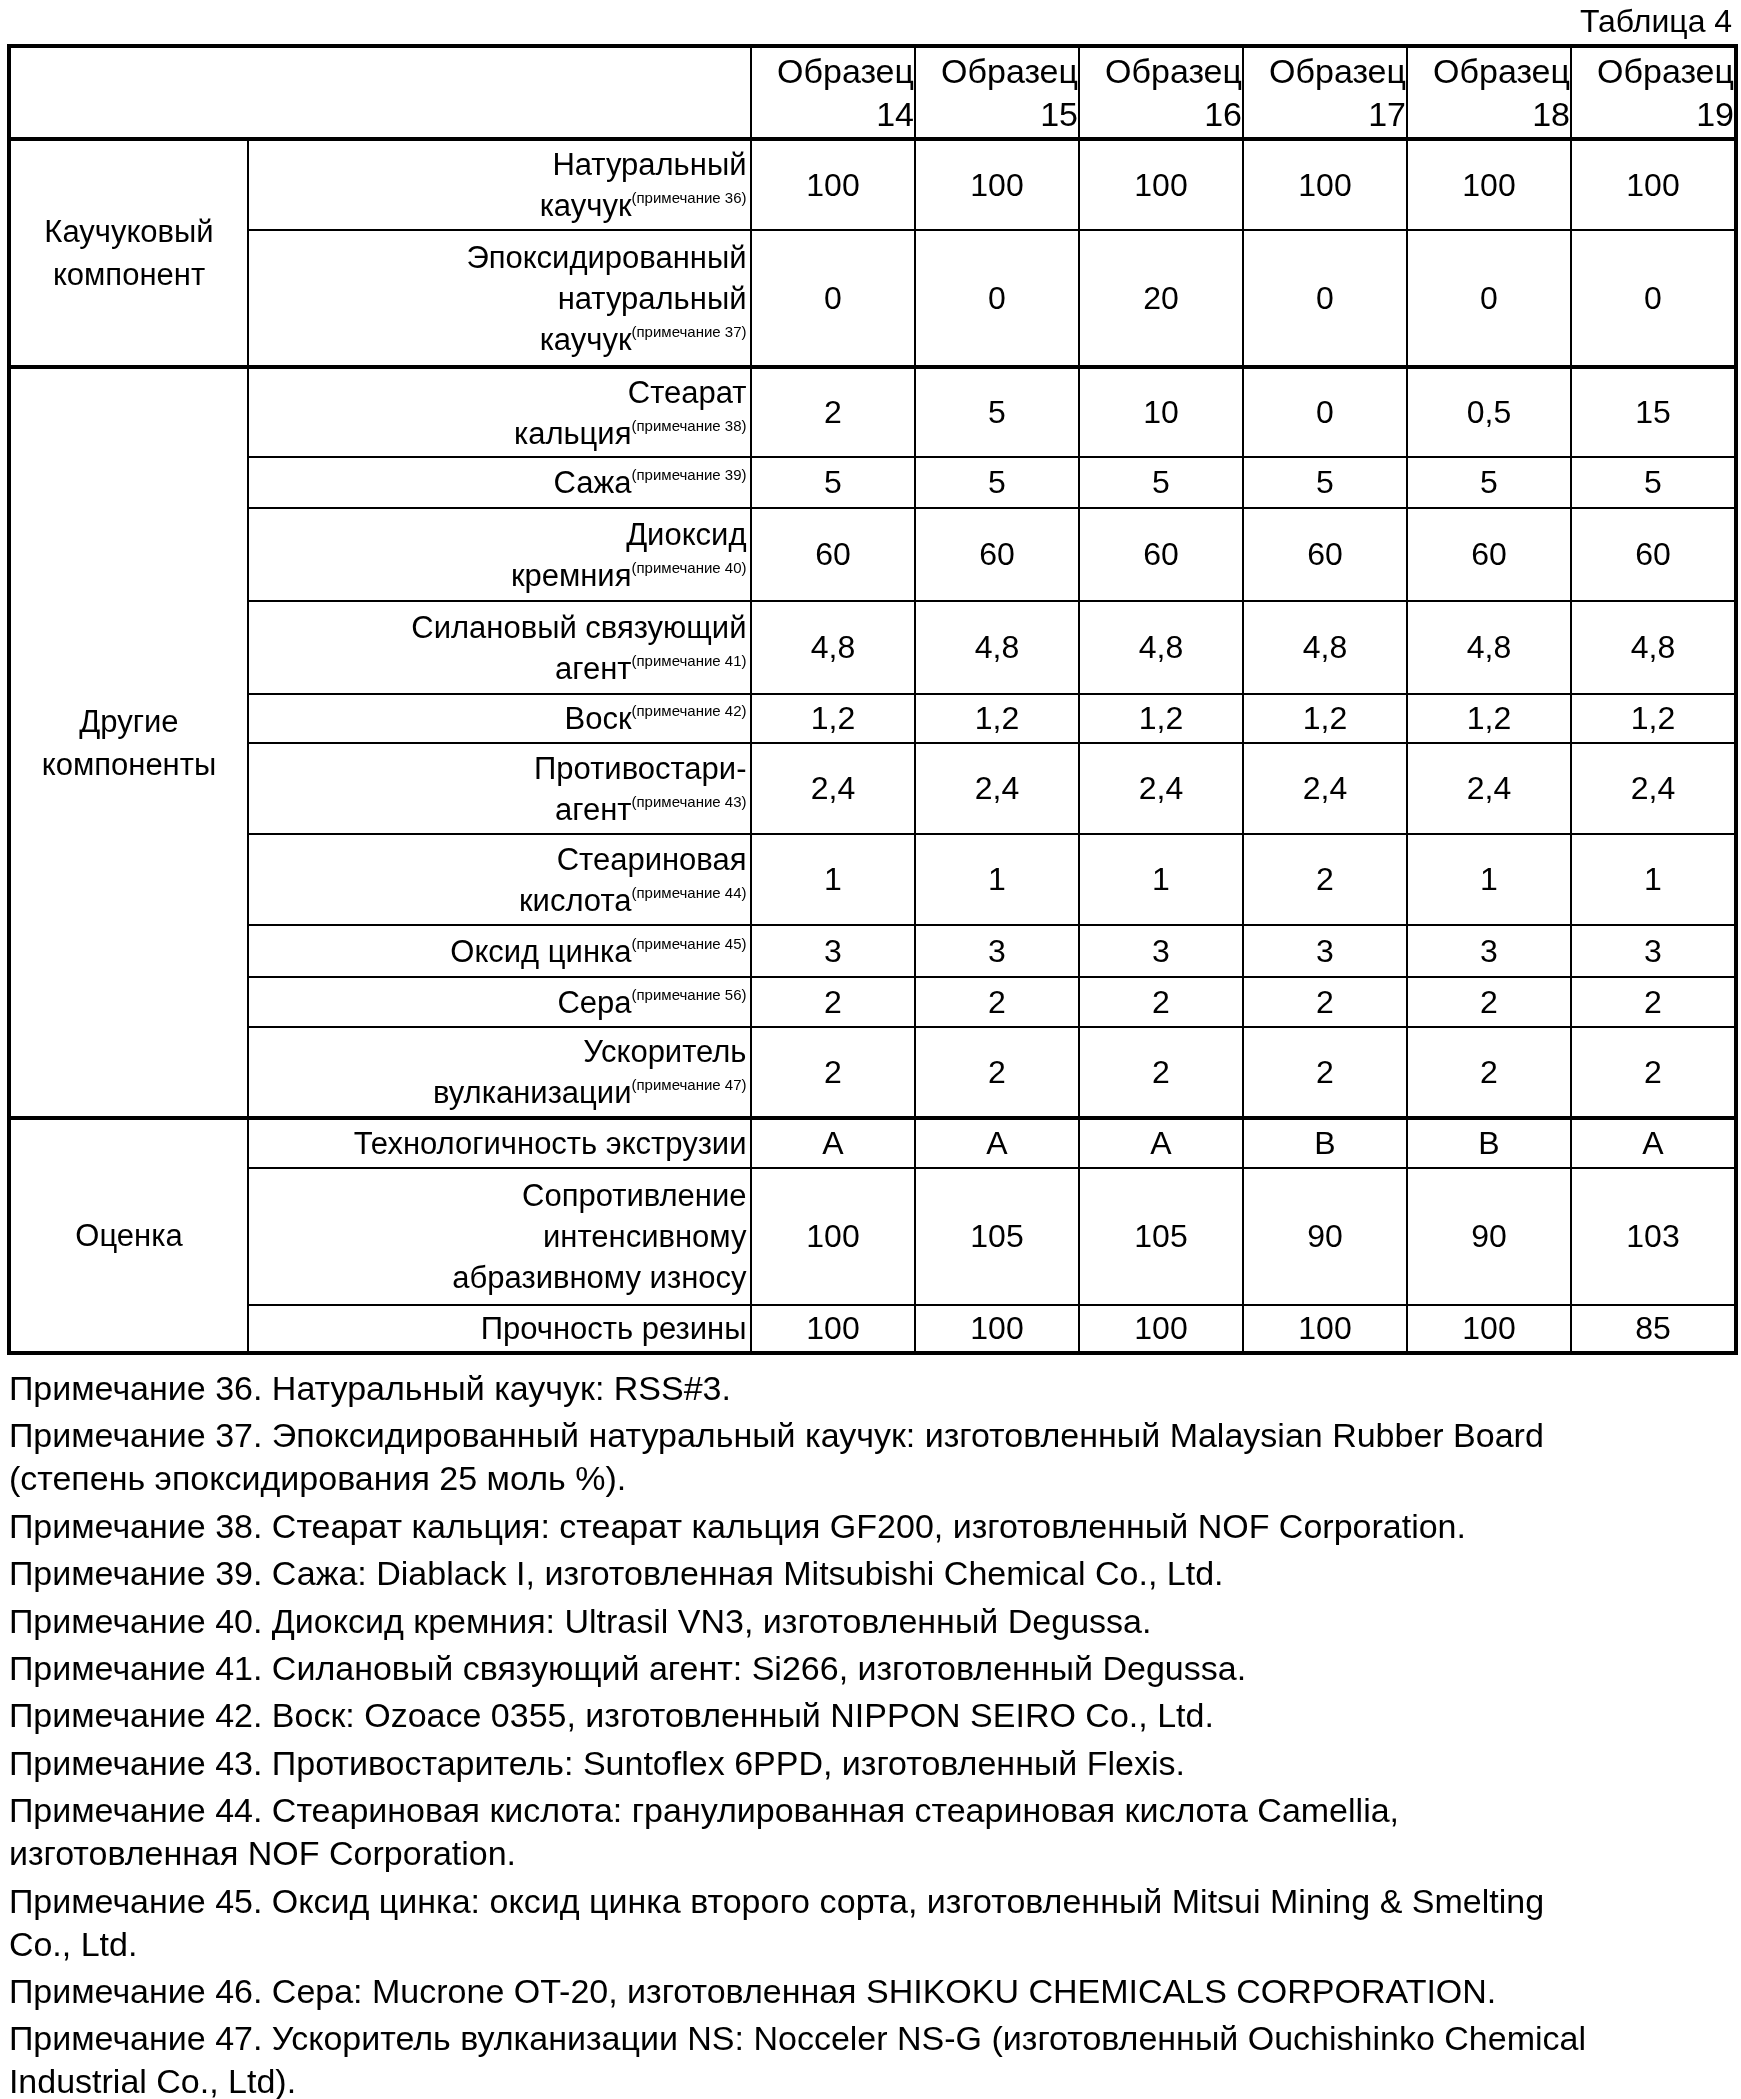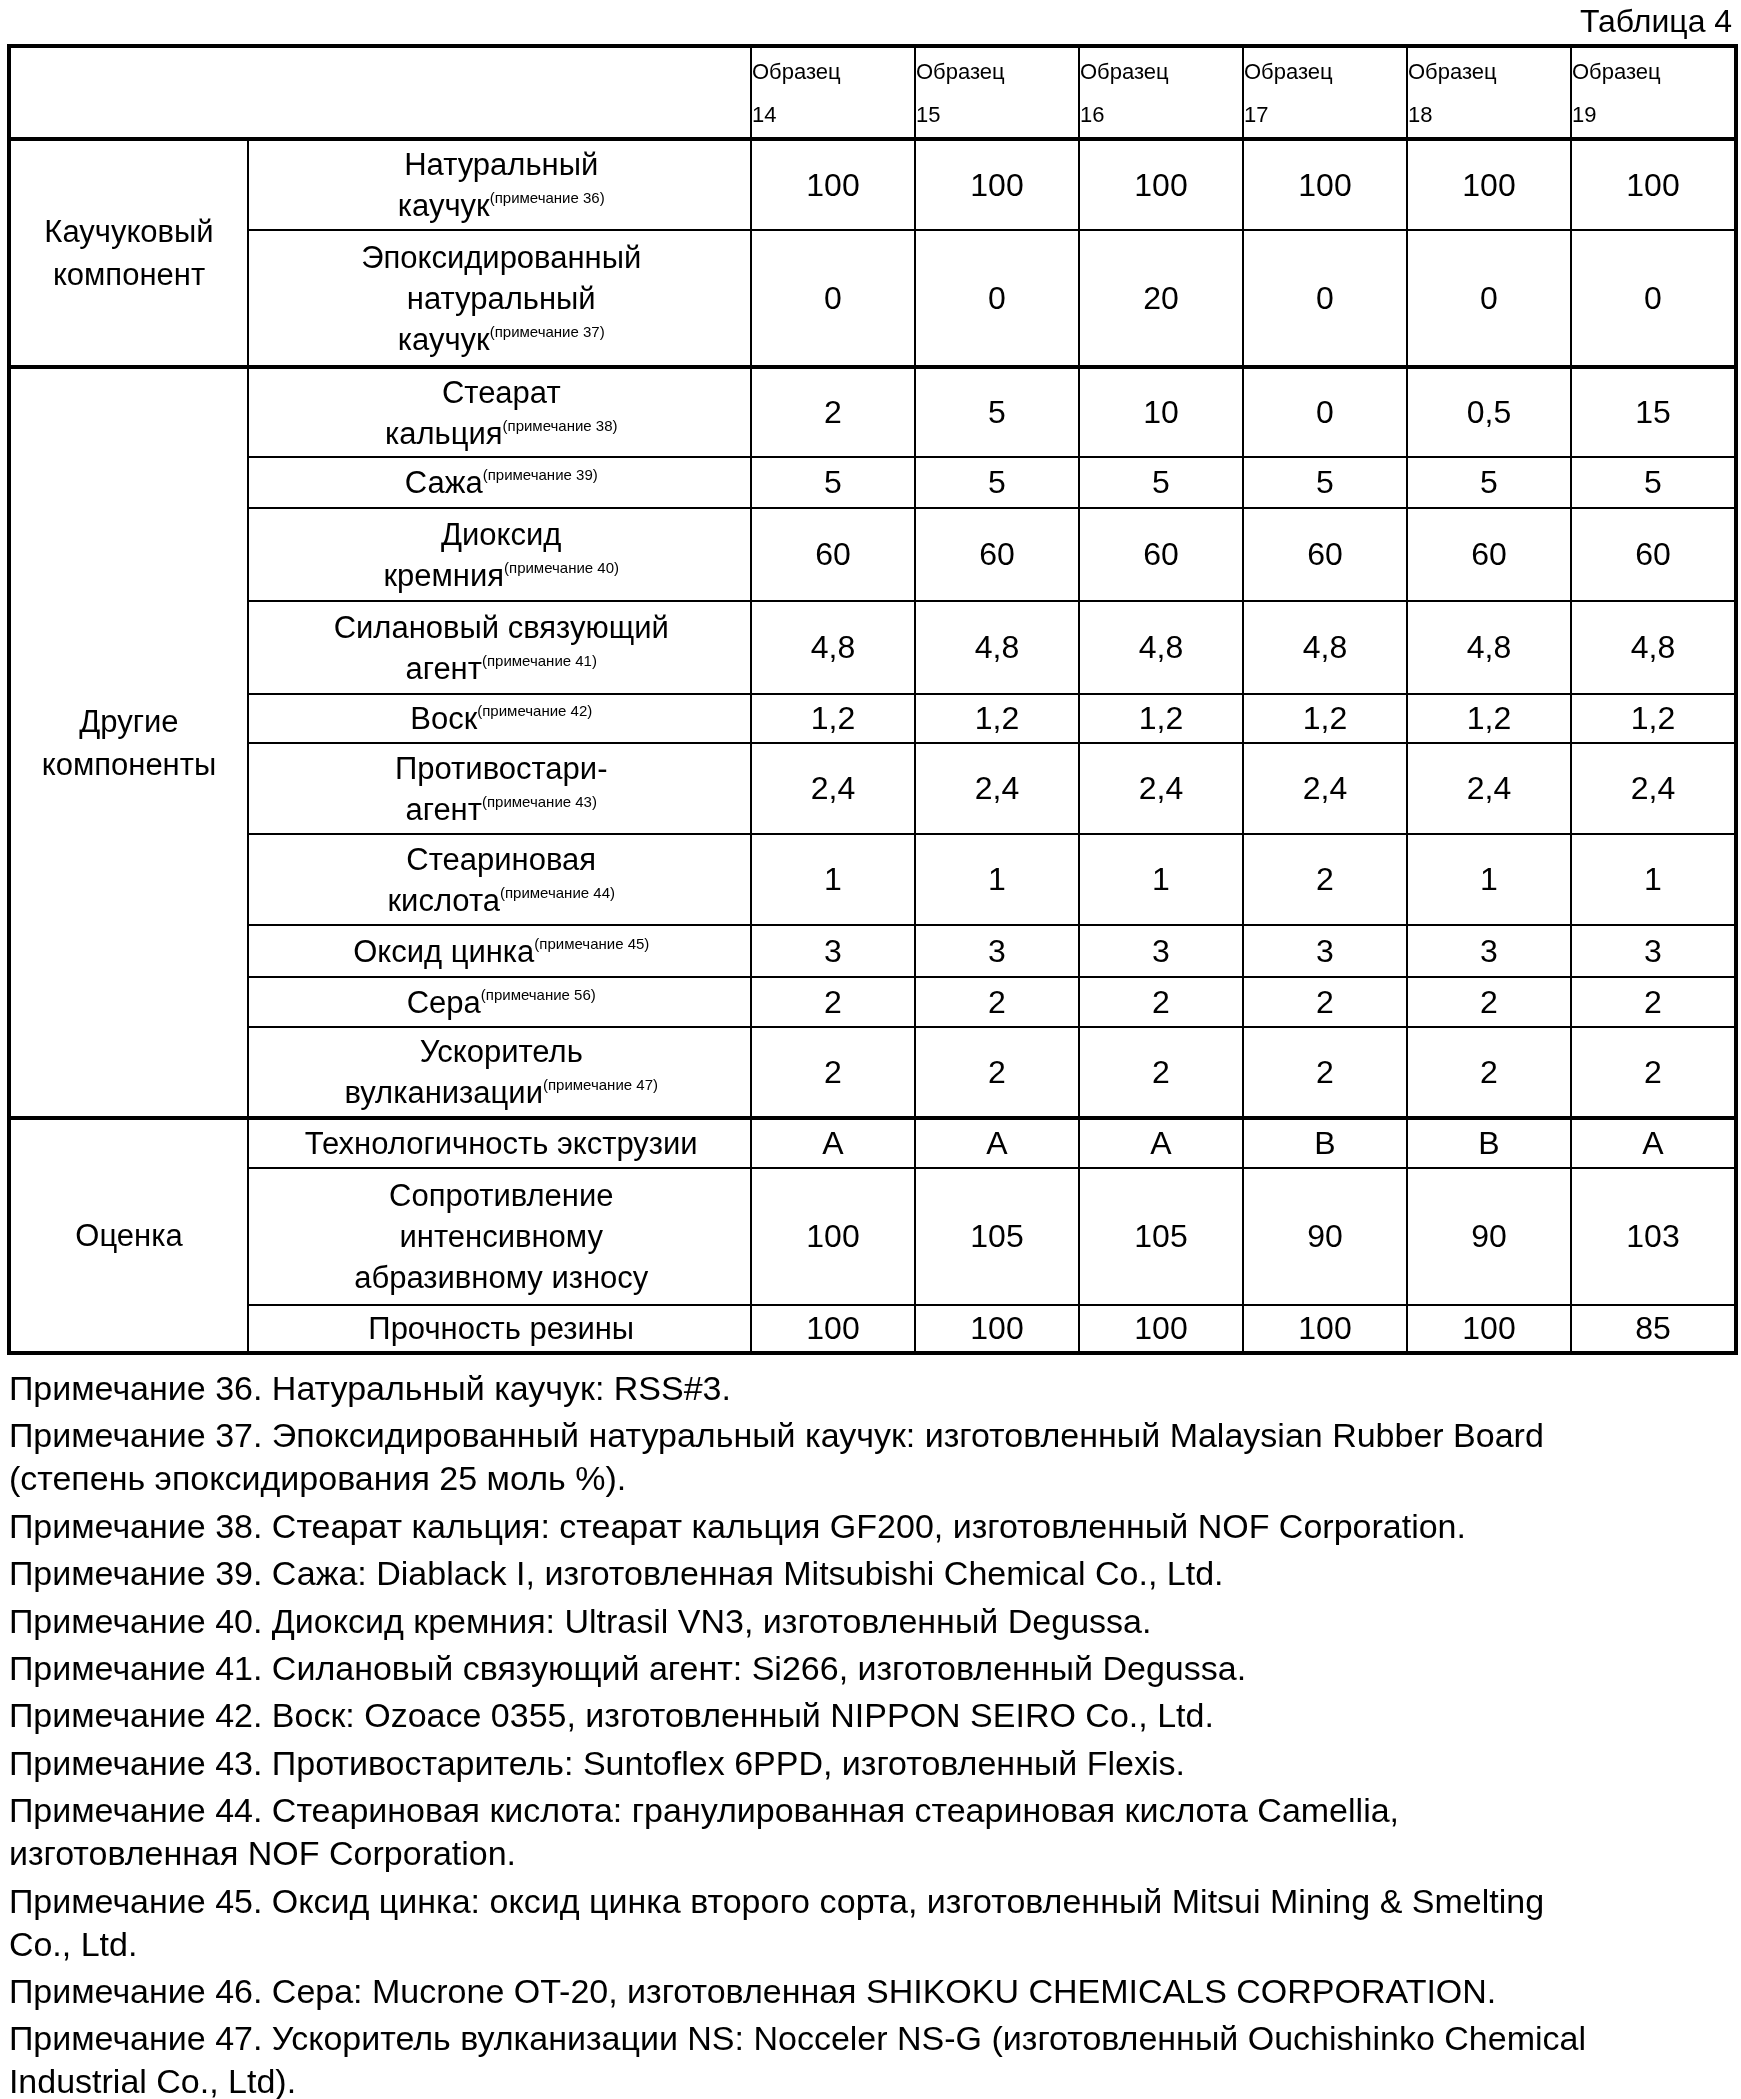--- a/index.html
+++ b/index.html
@@ -36,38 +36,38 @@
   .tbl th, .tbl td {
     border: 2.7px solid #000000;
     padding: 0;
     color: #000000;
     background: #ffffff;
     overflow: hidden;
   }
   .tbl thead th {
     border-bottom: 4.4px solid #000000;
     font-weight: normal;
-    font-size: 22px;
+    font-size: 34px;
     line-height: 43px;
-    text-align: left;
+    text-align: right;
     vertical-align: middle;
   }
   .tbl tr.gstart td {
     border-top: 4.4px solid #000000;
   }
   td.group {
     font-size: 31px;
     line-height: 43px;
     text-align: center;
     vertical-align: middle;
   }
   td.name {
     font-size: 31px;
     line-height: 41px;
-    text-align: center;
+    text-align: right;
     vertical-align: middle;
     padding: 1.8px 3.5px 1.8px 7px;
   }
   td.val {
     font-size: 32px;
     text-align: center;
     vertical-align: middle;
   }
   .sup {
     font-size: 15px;

